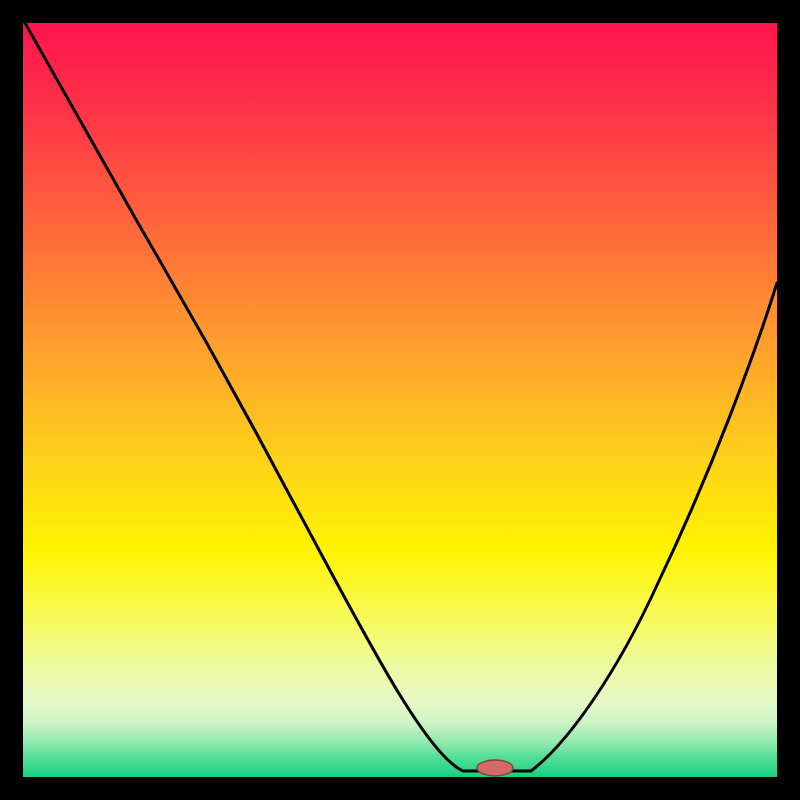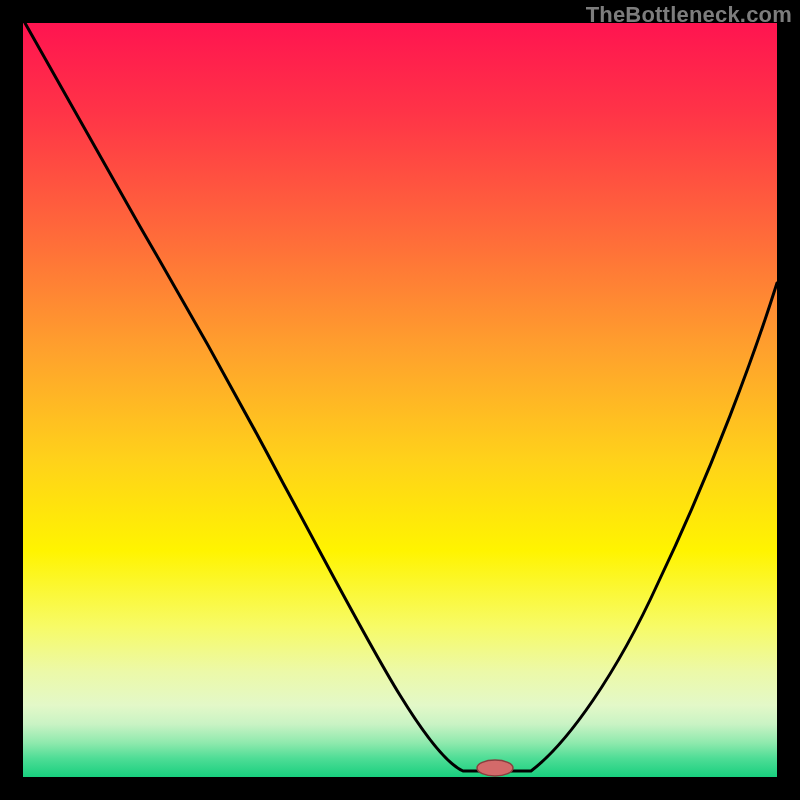--- a/index.html
+++ b/index.html
@@ -59,14 +59,13 @@
             <stop offset="95.5%" stop-color="#8ee9ad"></stop>
             <stop offset="97.5%" stop-color="#4fdd96"></stop>
             <stop offset="100%" stop-color="#18cf7e"></stop>
           </linearGradient>
       </defs>
       <rect x="0" y="0" width="754" height="754" fill="url(#bg-grad)"></rect>
       <path id="curve" fill="none" d="M 2 0 L 115 200 C 150 261 186 320 260 460 C 335 598 400 730 440 748 L 508 748 C 545 720 594 650 635 560 C 690 445 732 330 754 260" stroke="#000000" stroke-width="3" stroke-linecap="round"></path>
       <ellipse id="marker" cx="472" cy="745" rx="18" ry="8" fill="#d36a6a" stroke="#8a3f3f" stroke-width="1.5"></ellipse>
     </svg>
   </div>
-  <div class="watermark">TheBottleneck.com</div>
 </div>
 
 </body></html>

